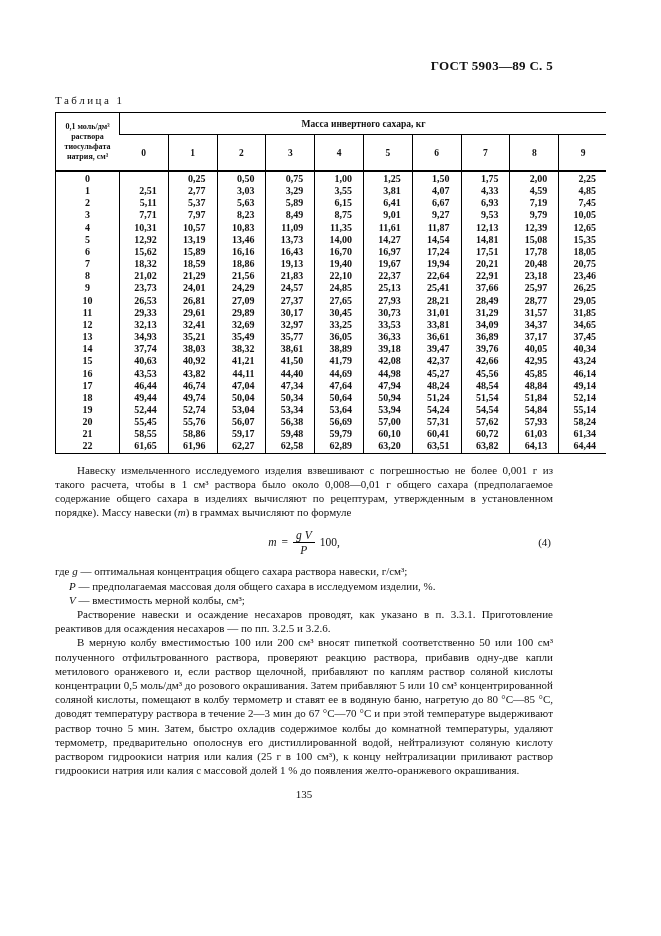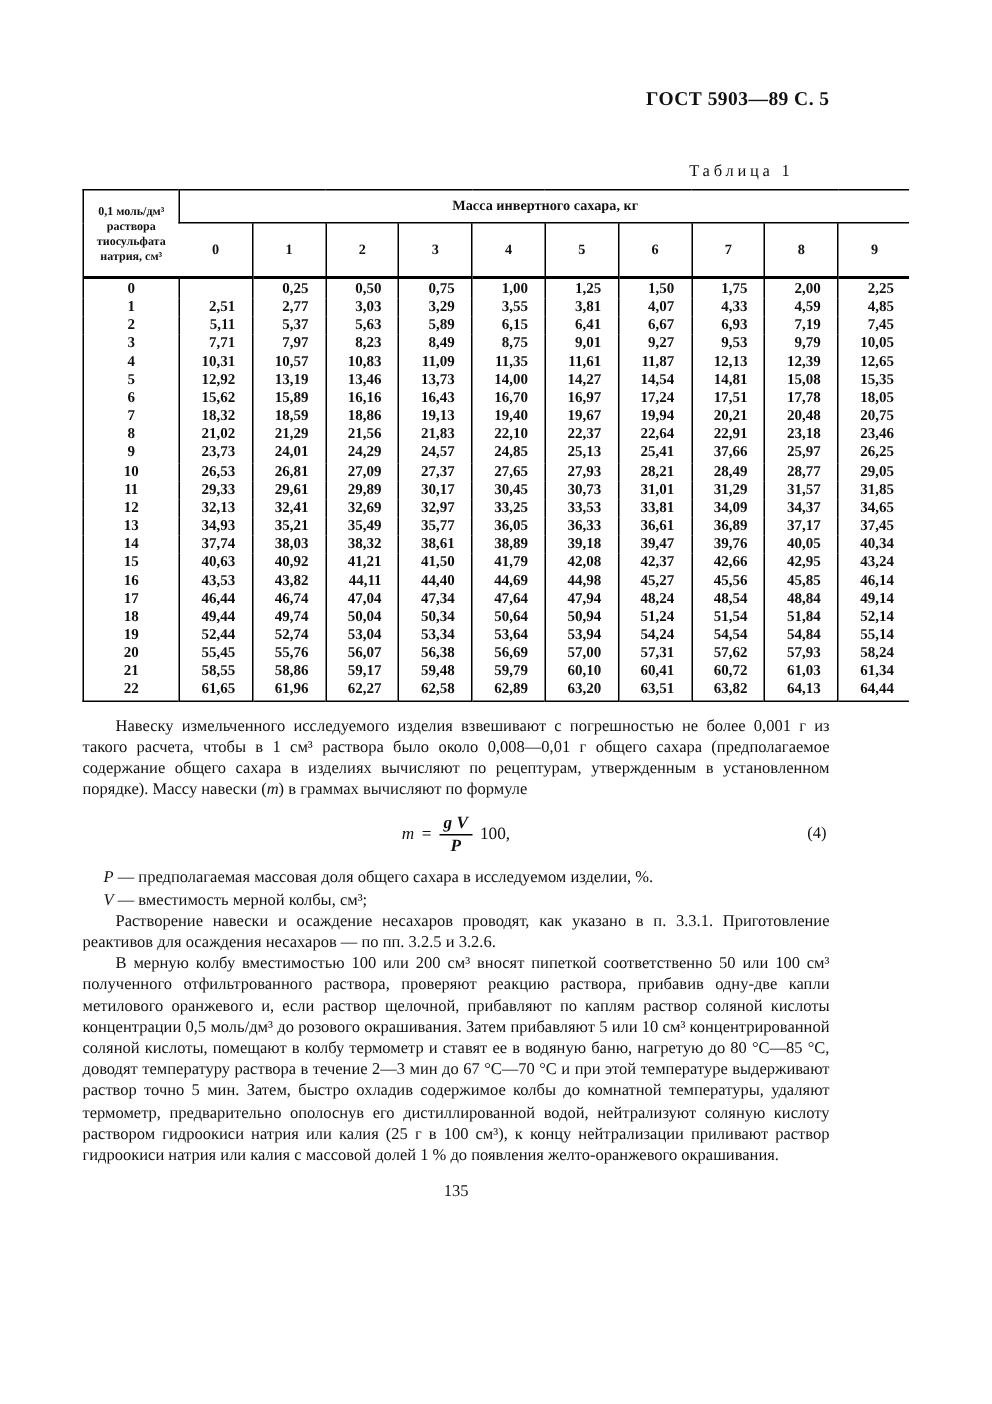--- a/index.html
+++ b/index.html
@@ -20,24 +20,24 @@
     padding: 58px 53px 0 55px;
     overflow: hidden;
   }
   .doc-header {
     text-align: right;
     font-weight: bold;
     font-size: 13px;
     letter-spacing: 0.3px;
   }
   .table-label {
-    text-align: right;
+    text-align: left;
     font-size: 11px;
     letter-spacing: 2.5px;
-    margin-top: 34px;
+    margin-top: 20px;
     margin-right: 24px;
   }
   .table-title {
     text-align: center;
     font-weight: bold;
     font-size: 11px;
     margin-top: 9px;
   }
   table.gost {
     border-collapse: collapse;
@@ -101,21 +101,21 @@
     align-items: center;
     margin: 3px 0 2px 0;
   }
   .formula {
     margin: 0 auto;
     display: flex;
     align-items: center;
     gap: 5px;
     font-size: 11.5px;
   }
-  .frac { display: inline-block; text-align: center; line-height: 12px; font-weight: bold; }
+  .frac { display: inline-block; text-align: center; line-height: 12px; }
   .frac .num { display: block; border-bottom: 1px solid #000; padding: 0 3px 1px 3px; }
   .frac .den { display: block; padding-top: 1px; }
   .eqno { position: absolute; right: 2px; top: 50%; transform: translateY(-50%); font-size: 11px; }
   .where-line { text-indent: 0; }
   .where-line.indent { margin-left: 14px; }
   .page-number {
     text-align: center;
     font-size: 11px;
     margin-top: 11px;
   }
@@ -469,20 +469,21 @@
         <span class="frac">
           <span class="num var">g V</span>
           <span class="den var">P</span>
         </span>
         <span>100,</span>
       </div>
       <span class="eqno">(4)</span>
     </div>
 
     <div>
+        <div class="where-line"><span>где </span><span class="var">g</span><span> — оптимальная концентрация общего сахара раствора навески, г/см³;</span></div>
         <div class="where-line indent"><span></span><span class="var">P</span><span> — предполагаемая массовая доля общего сахара в исследуемом изделии, %.</span></div>
         <div class="where-line indent"><span></span><span class="var">V</span><span> — вместимость мерной колбы, см³;</span></div>
       </div>
 
     <p>Растворение навески и осаждение несахаров проводят, как указано в п. 3.3.1. Приготовление реактивов для осаждения несахаров — по пп. 3.2.5 и 3.2.6.</p>
     <p>В мерную колбу вместимостью 100 или 200 см³ вносят пипеткой соответственно 50 или 100 см³ полученного отфильтрованного раствора, проверяют реакцию раствора, прибавив одну-две капли метилового оранжевого и, если раствор щелочной, прибавляют по каплям раствор соляной кислоты концентрации 0,5 моль/дм³ до розового окрашивания. Затем прибавляют 5 или 10 см³ концентрированной соляной кислоты, помещают в колбу термометр и ставят ее в водяную баню, нагретую до 80 °С—85 °С, доводят температуру раствора в течение 2—3 мин до 67 °С—70 °С и при этой температуре выдерживают раствор точно 5 мин. Затем, быстро охладив содержимое колбы до комнатной температуры, удаляют термометр, предварительно ополоснув его дистиллированной водой, нейтрализуют соляную кислоту раствором гидроокиси натрия или калия (25 г в 100 см³), к концу нейтрализации приливают раствор гидроокиси натрия или калия с массовой долей 1 % до появления желто-оранжевого окрашивания.</p>
   </div>
 
   <div class="page-number">135</div>
 

